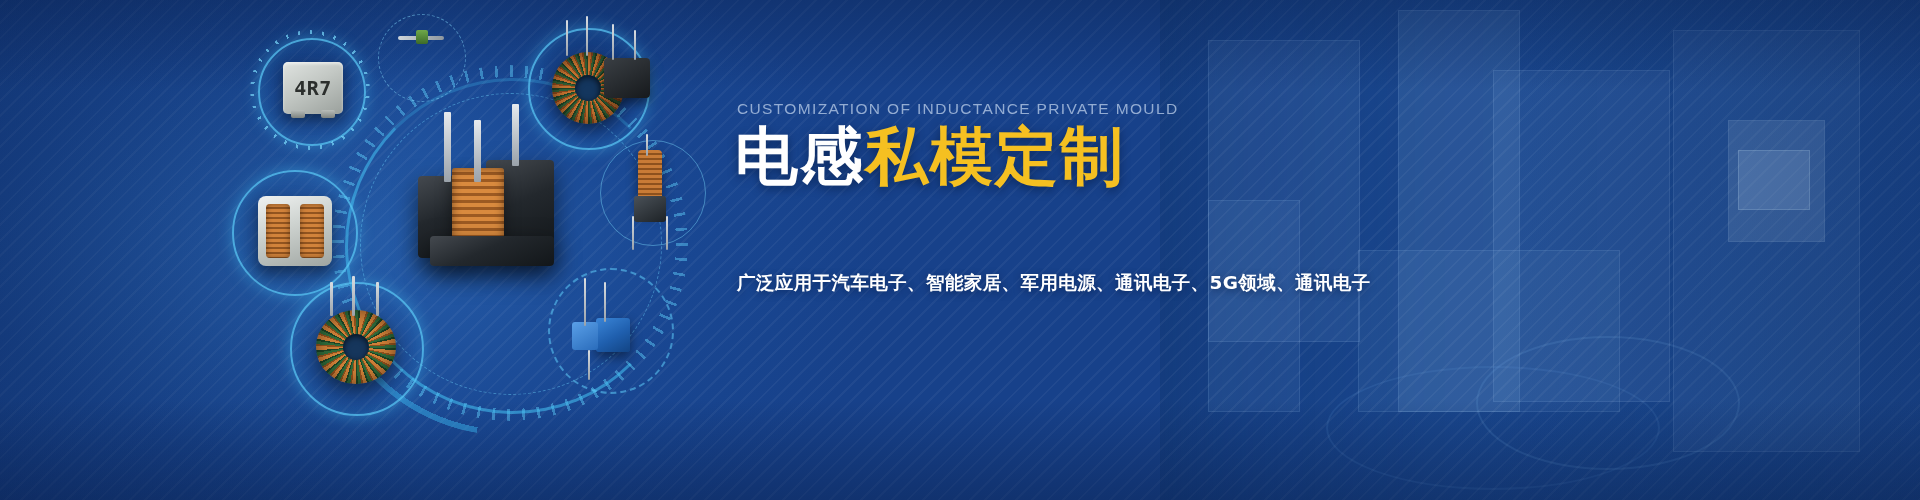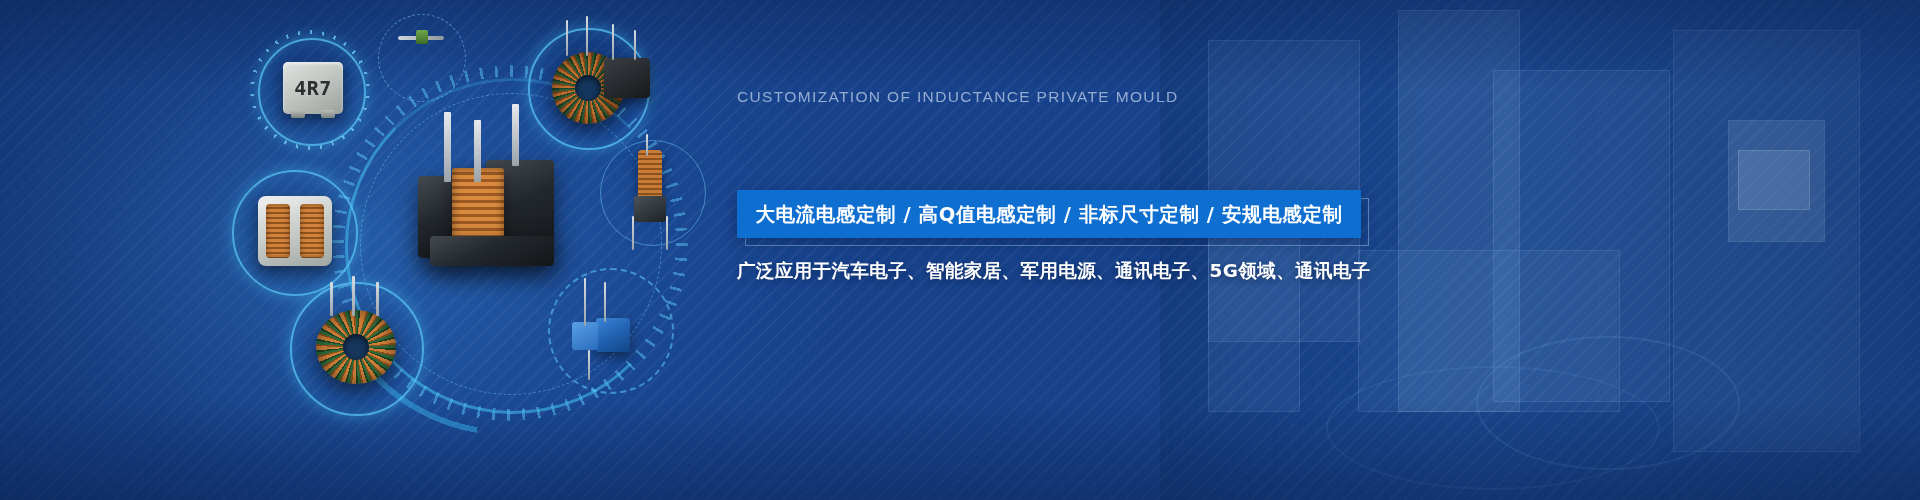--- a/index.html
+++ b/index.html
@@ -300,21 +300,21 @@
   
   .dot-arc {
     position: absolute;
     border-radius: 50%;
     border: 1px dashed rgba(130,215,250,0.5);
   }
 
   
   .content {
     position: absolute;
-    left: 735px; top: 0;
+    left: 735px; top: 12px;
     width: 700px; height: 388px;
   }
   .eyebrow {
     position: absolute;
     left: 2px; top: 88px;
     font-size: 15.5px;
     letter-spacing: 1.35px;
     color: rgba(196,214,238,0.72);
     white-space: nowrap;
     font-family: "Liberation Sans", sans-serif;
@@ -457,24 +457,21 @@
     <div class="prod blue-comp2"></div>
     <div class="lead" style="left:584px; top:278px; height:48px;"></div>
     <div class="lead" style="left:604px; top:282px; height:40px;"></div>
     <div class="lead" style="left:588px; top:350px; height:30px;"></div>
   </div>
 
   <div class="content">
 
     <div class="eyebrow">CUSTOMIZATION OF INDUCTANCE PRIVATE MOULD</div>
 
-
-    <div class="bar-wrap">
-      <div class="bar-outline"></div>
-      <div class="bar">
-        <span class="bar-text">大电流电感定制  /  高Q值电感定制  /  非标尺寸定制  /  安规电感定制</span>
-      </div>
+    <div class="headline">
+      <span class="hl-white">电感</span><span class="hl-gold">私模定制</span>
     </div>
+
 
     <div class="subline">广泛应用于汽车电子、智能家居、军用电源、通讯电子、5G领域、通讯电子</div>
   </div>
 
 </div>
 
 </body></html>

